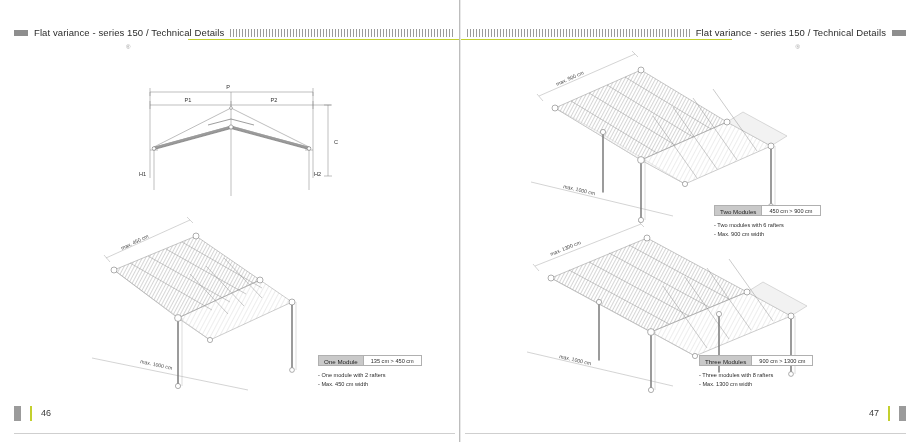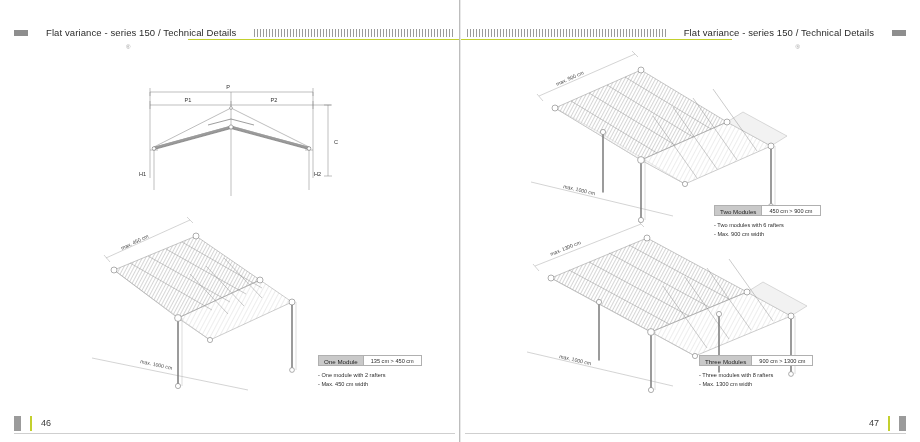--- a/index.html
+++ b/index.html
@@ -11,21 +11,21 @@
     position: relative;
   }
   .spread { position: absolute; inset: 0; display: flex; }
   .page { position: relative; width: 460px; height: 442px; background: #fff; }
   .page-left  { border-right: 1px solid #bdbdbd; }
   .page-right { border-left: 1px solid #e8e8e8; }
 
   
   .hdr {
     position: absolute; top: 26px; height: 14px;
-    display: flex; align-items: center; gap: 18px;
+    display: flex; align-items: center; gap: 6px;
   }
   .hdr-left  { left: 14px; right: 6px; }
   .hdr-right { left: 6px; right: 14px; flex-direction: row-reverse; }
   .hdr-title {
     font-size: 9.5px; color: #2b2b2b; white-space: nowrap;
     letter-spacing: .1px; line-height: 1;
   }
   .hdr-block {
     width: 14px; height: 6px;
     background: #8e8e8e; flex: 0 0 auto;
@@ -39,21 +39,21 @@
     position: absolute; top: 39px; height: 1px; background: #c3d02e;
   }
   .rule-left  { left: 188px; right: 0px; }
   .rule-right { left: 0px;   right: 188px; }
   .regmark {
     position: absolute; top: 44px; font-size: 6px; color: #9a9a9a;
     line-height: 1;
   }
 
   
-  .footer { position: absolute; bottom: 10px; height: 18px; display: flex; align-items: center; gap: 9px; }
+  .footer { position: absolute; bottom: 20px; height: 18px; display: flex; align-items: center; gap: 9px; }
   .footer-left  { left: 14px; }
   .footer-right { right: 14px; flex-direction: row-reverse; margin-top: 16px; }
   .foot-bar { width: 7px; height: 15px; background: #9b9b9b; }
   .foot-accent { width: 2px; height: 15px; background: #c3d02e; }
   .pagenum { font-size: 9px; color: #3a3a3a; line-height: 1; }
   .foot-rule { position: absolute; bottom: 8px; height: 1px; background: #cfcfcf; }
   .frule-left  { left: 14px; right: 4px; }
   .frule-right { left: 4px; right: 14px; }
 
   

